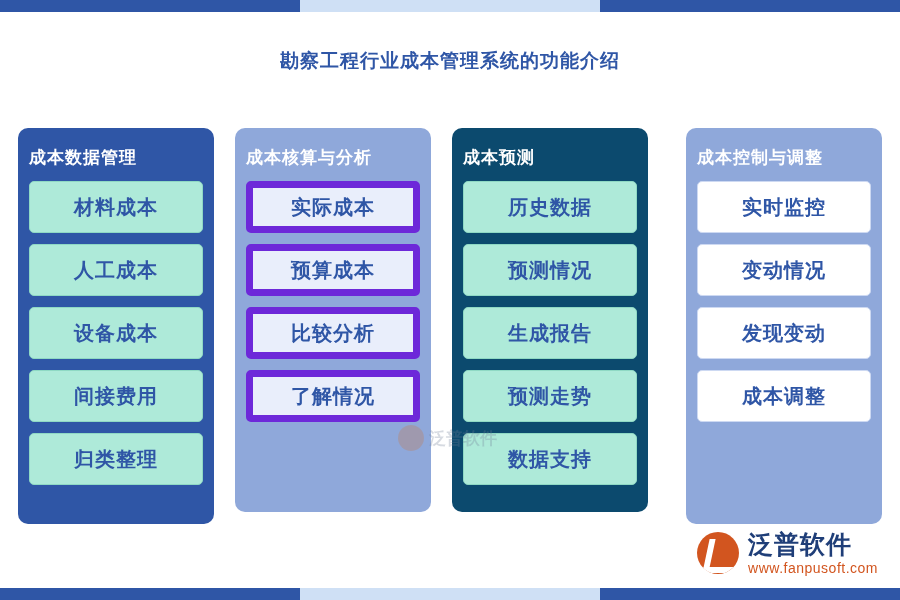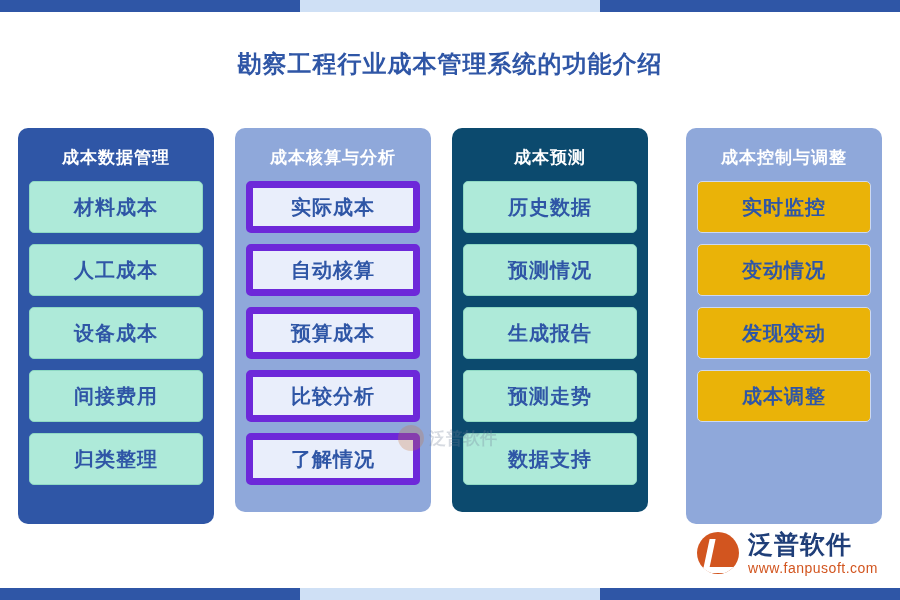--- a/index.html
+++ b/index.html
@@ -27,38 +27,37 @@
     background:#2f56a6;
   }
   .bottom-bar-inner{
     position:absolute;bottom:0;left:300px;width:300px;height:12px;
     background:#cfe0f5;
   }
 
   .title{
     position:absolute;top:48px;left:0;width:900px;
     text-align:center;
-    font-size:24px;font-weight:bold;color:#2f56a6;
+    font-size:19px;font-weight:bold;color:#2f56a6;
     letter-spacing:1px;
   }
 
   .columns{
     position:absolute;top:128px;left:18px;
     width:864px;height:396px;
     display:flex;justify-content:space-between;
   }
   .col{
     width:196px;
     border-radius:10px;
     box-sizing:border-box;
     padding:12px 11px 14px 11px;
     display:flex;flex-direction:column;
   }
   .col-title{
-    text-align:center;
     font-size:17px;font-weight:bold;color:#ffffff;
     margin:6px 0 12px 0;
     letter-spacing:1px;
   }
   .item{
     height:52px;
     margin-bottom:11px;
     border-radius:5px;
     display:flex;align-items:center;justify-content:center;
     font-size:20px;font-weight:bold;
@@ -71,21 +70,21 @@
   .col-1{background:#2f56a6;}
   .col-1 .item{background:#aeead9;color:#2f56a6;border:1px solid #8fd9c4;}
   
   .col-2{background:#8fa8da;height:384px;}
   .col-2 .item{background:#e9eefb;color:#2f56a6;border:7px solid #6d28d9;}
   
   .col-3{background:#0c4a6e;height:384px;}
   .col-3 .item{background:#aeead9;color:#2f56a6;border:1px solid #8fd9c4;}
   
   .col-4{background:#8fa8da;margin-left:17px;}
-  .col-4 .item{background:#eab308;color:#2f56a6;border:1px solid #cdd9f2;}
+  .col-4 .item{background:#ffffff;color:#2f56a6;border:1px solid #cdd9f2;}
 
   
   .watermark-center{
     position:absolute;left:398px;top:418px;
     width:120px;height:40px;
     display:flex;align-items:center;
     opacity:.28;
     pointer-events:none;
   }
   .watermark-center .wm-mark{
@@ -143,21 +142,20 @@
       <div class="item">材料成本</div>
       <div class="item">人工成本</div>
       <div class="item">设备成本</div>
       <div class="item">间接费用</div>
       <div class="item">归类整理</div>
     </div>
 
     <div class="col col-2">
       <div class="col-title">成本核算与分析</div>
       <div class="item">实际成本</div>
-      <div class="item">自动核算</div>
       <div class="item">预算成本</div>
       <div class="item">比较分析</div>
       <div class="item">了解情况</div>
     </div>
 
     <div class="col col-3">
       <div class="col-title">成本预测</div>
       <div class="item">历史数据</div>
       <div class="item">预测情况</div>
       <div class="item">生成报告</div>

